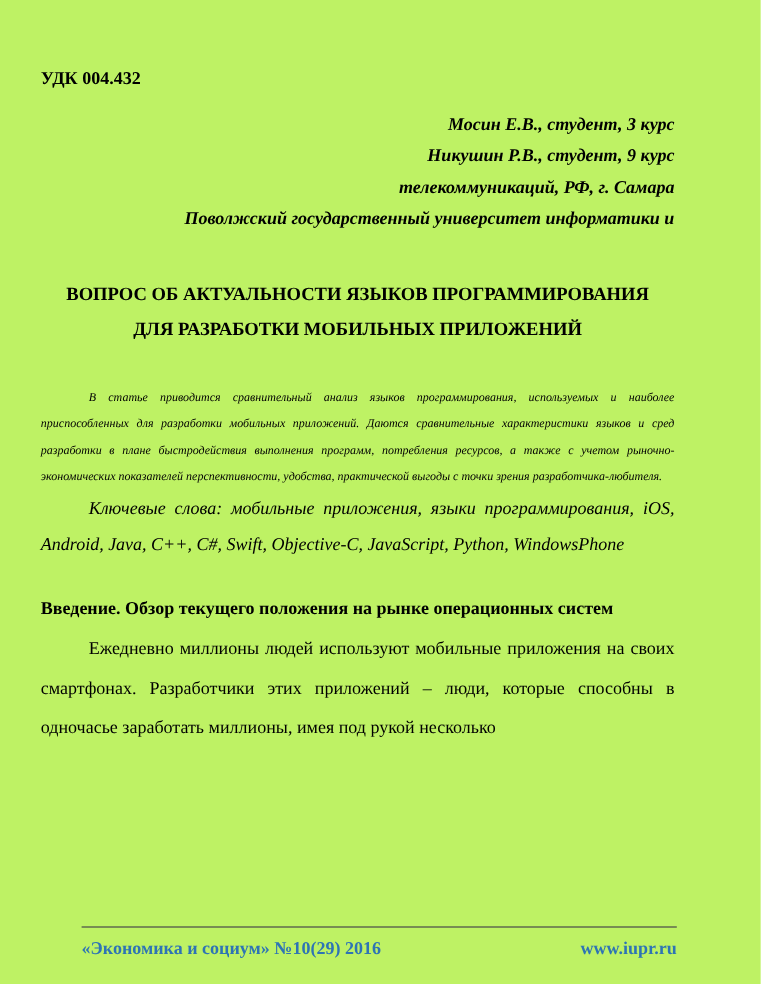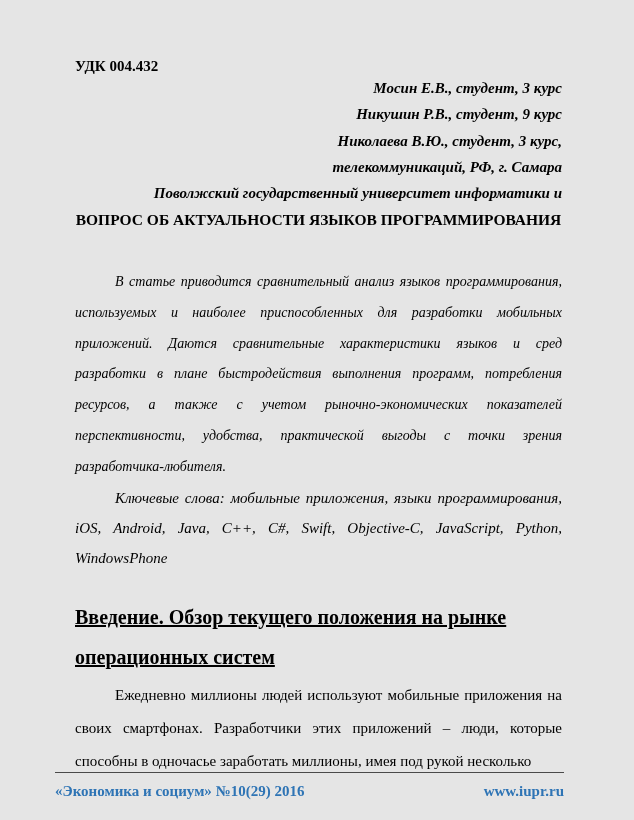--- a/index.html
+++ b/index.html
@@ -5,77 +5,77 @@
   html, body {
     margin: 0;
     padding: 0;
     background: #ffffff;
   }
   .page {
     position: relative;
     width: 634px;
     height: 820px;
     box-sizing: border-box;
-    padding: 50px 72px 0 75px;
-    background: #e5e5e5;
+    padding: 50px 72px 0 34px;
+    background: #bef264;
     font-family: "Liberation Serif", serif;
     color: #000000;
     overflow: hidden;
   }
   .udc {
     font-weight: bold;
     font-size: 15px;
     margin-top: 8px;
   }
   .authors {
-    margin-top: 0;
+    margin-top: 16px;
     text-align: right;
     font-weight: bold;
     font-style: italic;
     font-size: 15px;
     line-height: 1.75;
   }
   .title {
+    margin-top: 36px;
     text-align: center;
     font-weight: bold;
     font-size: 15.5px;
     line-height: 1.85;
   }
   .abstract {
     margin-top: 32px;
     font-style: italic;
-    font-size: 14px;
+    font-size: 10px;
     line-height: 2.2;
     text-align: justify;
     text-indent: 40px;
   }
   .keywords {
     font-style: italic;
     font-size: 15px;
     line-height: 2.0;
     text-align: justify;
     text-indent: 40px;
   }
   .section-heading {
     margin-top: 24px;
     font-weight: bold;
-    font-size: 20px;
+    font-size: 15px;
     line-height: 2.0;
-    text-decoration: underline;
   }
   .body-para {
     margin-top: 2px;
     font-size: 15px;
     line-height: 2.2;
     text-align: justify;
     text-indent: 40px;
   }
   .footer {
     position: absolute;
-    left: 55px;
+    left: 68px;
     right: 70px;
     bottom: 20px;
   }
   .footer-rule {
     border: none;
     border-top: 1.5px solid #4a4a4a;
     margin: 0 0 10px 0;
   }
   .footer-row {
     display: flex;
@@ -89,27 +89,27 @@
 </head>
 <body>
 
 <div class="page">
 
   <div class="udc">УДК 004.432</div>
 
   <div class="authors">
     <div>Мосин Е.В., студент, 3 курс</div>
     <div>Никушин Р.В., студент, 9 курс</div>
-    <div>Николаева В.Ю., студент, 3 курс,</div>
     <div>телекоммуникаций, РФ, г. Самара</div>
     <div>Поволжский государственный университет информатики и</div>
   </div>
 
   <div class="title">
     <div>ВОПРОС ОБ АКТУАЛЬНОСТИ ЯЗЫКОВ ПРОГРАММИРОВАНИЯ</div>
+    <div>ДЛЯ РАЗРАБОТКИ МОБИЛЬНЫХ ПРИЛОЖЕНИЙ</div>
   </div>
 
   <div class="abstract">В статье приводится сравнительный анализ языков программирования, используемых и наиболее приспособленных для разработки мобильных приложений. Даются сравнительные характеристики языков и сред разработки в плане быстродействия выполнения программ, потребления ресурсов, а также с учетом рыночно-экономических показателей перспективности, удобства, практической выгоды с точки зрения разработчика-любителя.</div>
 
   <div class="keywords">Ключевые слова: мобильные приложения, языки программирования, iOS, Android, Java, C++, C#, Swift, Objective-C, JavaScript, Python, WindowsPhone</div>
 
   <div class="section-heading">Введение. Обзор текущего положения на рынке операционных систем</div>
 
   <div class="body-para">Ежедневно миллионы людей используют мобильные приложения на своих смартфонах. Разработчики этих приложений – люди, которые способны в одночасье заработать миллионы, имея под рукой несколько</div>
 

